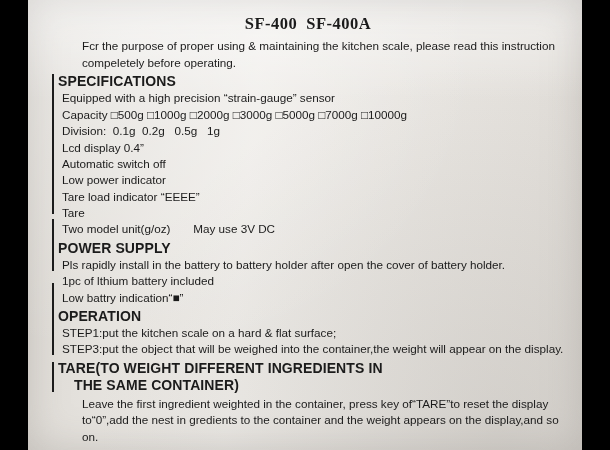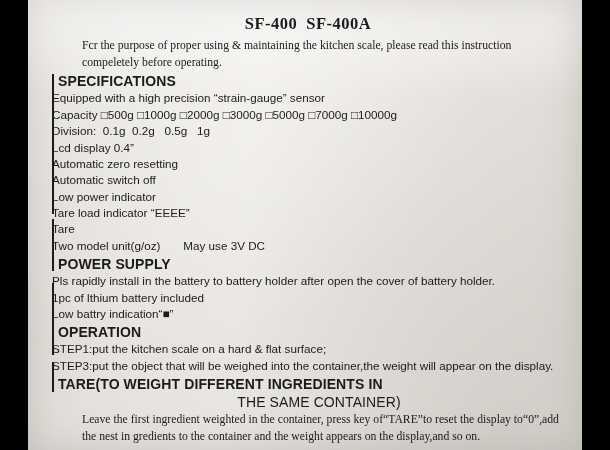--- a/index.html
+++ b/index.html
@@ -56,41 +56,40 @@
     margin: 4px 0 4px 0;
     font-family: "Liberation Serif", serif;
   }
   .title .gap { display: inline-block; width: 9px; }
   .para {
     font-size: 11.7px;
     line-height: 1.43;
     margin: 0 0 2px 0;
     padding-left: 30px;
     text-indent: 0;
-    font-family: Liberation Serif, serif;
   }
   .section-head {
     font-size: 14px;
     font-weight: bold;
     margin: 2px 0 1px 0;
     padding-left: 6px;
     letter-spacing: 0.1px;
   }
   .section-head.two-line {
     line-height: 1.25;
   }
   .section-head .sub {
     display: block;
     padding-left: 16px;
-    font-weight: normal;
-    text-align: center;
+    font-weight: bold;
   }
   .item {
     font-size: 11.7px;
     line-height: 1.40;
+    padding-left: 10px;
     margin: 0;
     white-space: pre-wrap;
   }
   
   .rule {
     position: absolute;
     left: 0;
     width: 1.5px;
     background: #1b1b1b;
     z-index: 3;
@@ -117,21 +116,20 @@
         <span>SF-400</span><span class="gap"></span><span>SF-400A</span>
       </div>
 
       <p class="para">Fcr  the  purpose  of  proper  using &amp; maintaining the kitchen scale, please read this instruction compeletely before operating.</p>
 
       <div class="section-head">SPECIFICATIONS</div>
       <div class="item">Equipped with a high precision “strain-gauge” sensor</div>
       <div class="item">Capacity □500g □1000g □2000g □3000g □5000g □7000g □10000g</div>
       <div class="item">Division:  0.1g  0.2g   0.5g   1g</div>
       <div class="item">Lcd display 0.4”</div>
-      <div class="item">Automatic zero resetting</div>
       <div class="item">Automatic switch off</div>
       <div class="item">Low power indicator</div>
       <div class="item">Tare load indicator “EEEE”</div>
       <div class="item">Tare</div>
       <div class="item">Two model unit(g/oz)       May use 3V DC</div>
 
       <div class="section-head">POWER SUPPLY</div>
       <div class="item">Pls rapidly install in the battery to battery holder after open the cover of battery holder.</div>
       <div class="item">1pc of lthium battery included</div>
       <div class="item">Low battry indication“■”</div>

